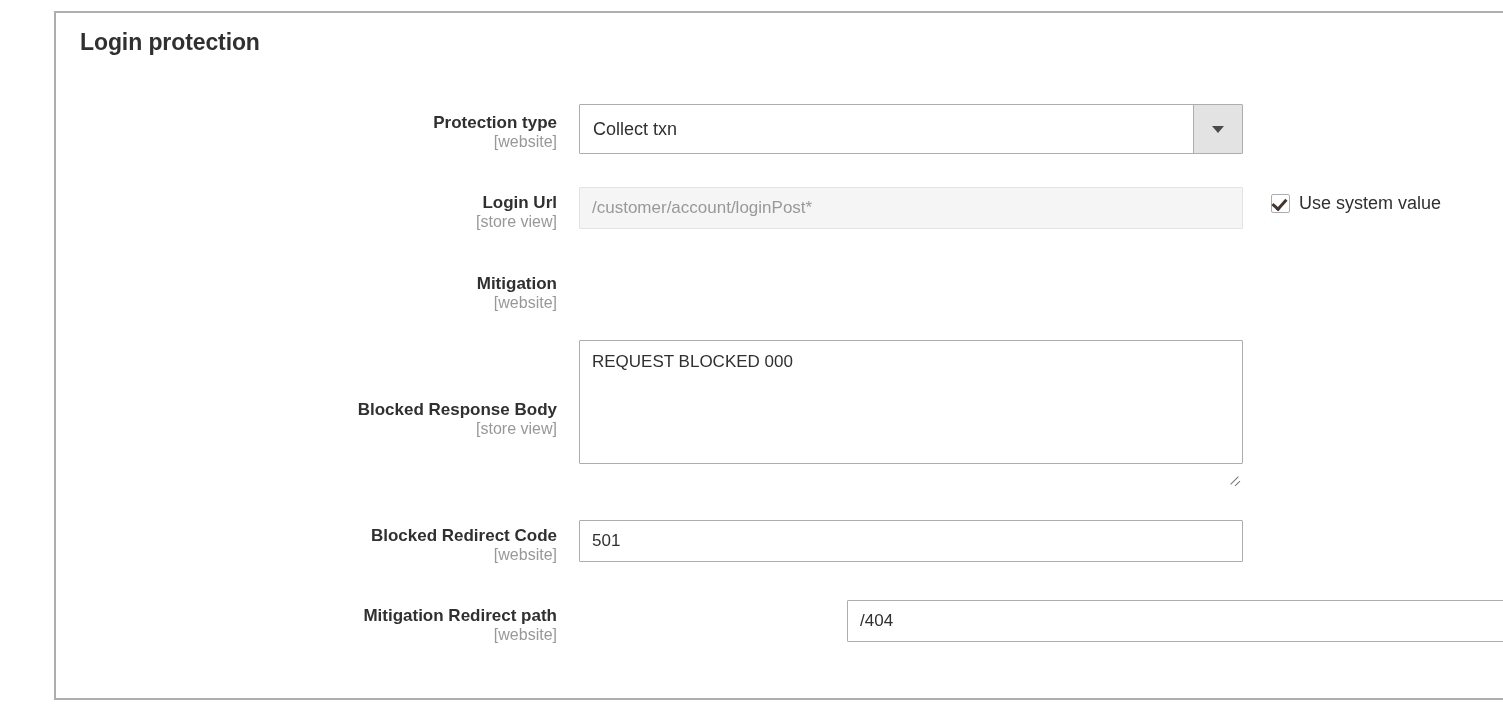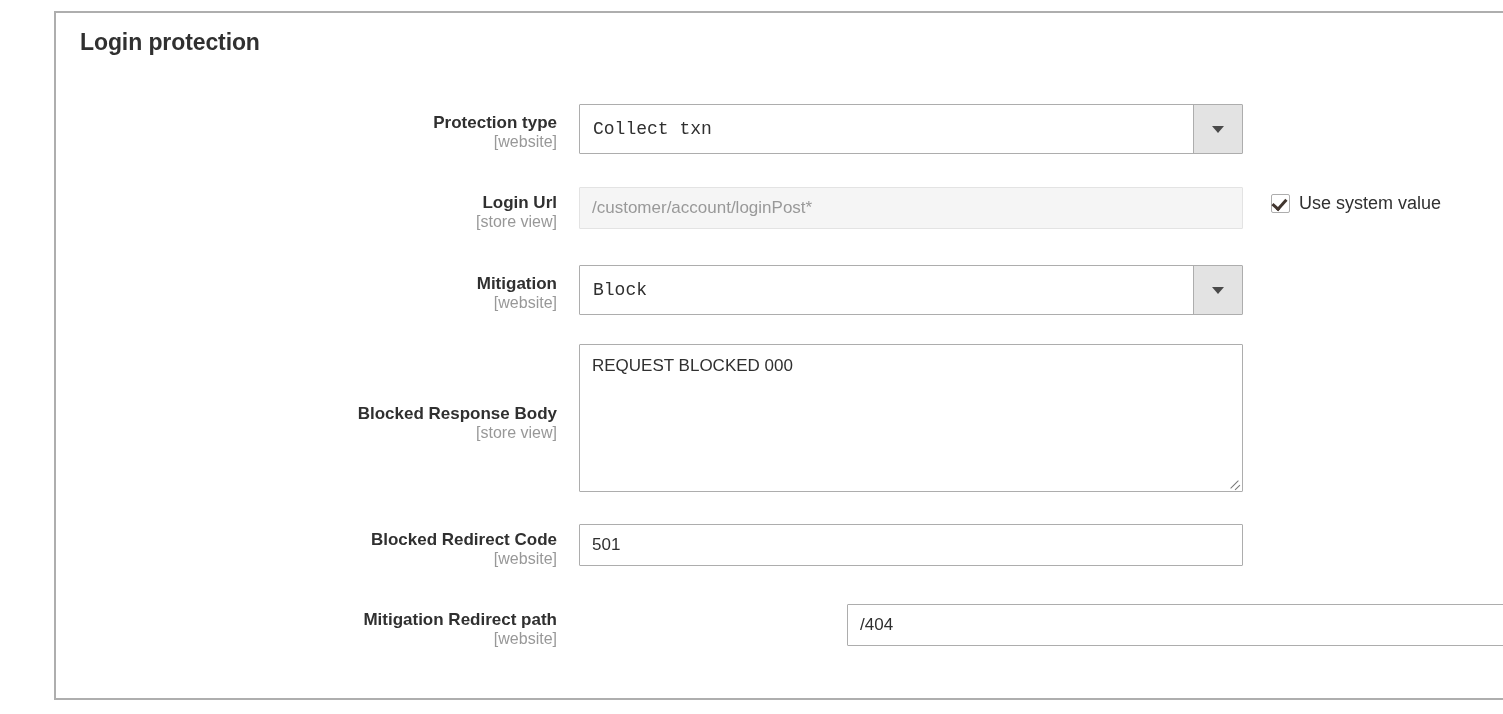--- a/index.html
+++ b/index.html
@@ -114,21 +114,20 @@
 
   
   .select-wrap {
     position: relative;
     width: 664px;
     height: 50px;
     border: 1px solid #adadad;
     box-sizing: border-box;
     background: #ffffff;
     border-radius: 1px;
-    font-family: Liberation Mono, monospace;
   }
   .select-value {
     position: absolute;
     left: 13px;
     top: 0;
     height: 48px;
     line-height: 48px;
     font-size: 18px;
     color: #303030;
     white-space: nowrap;
@@ -157,21 +156,21 @@
   }
 
   
   .textarea-wrap {
     position: relative;
     width: 664px;
     height: 148px;
   }
   .textarea-box {
     width: 664px;
-    height: 148px;
+    height: 124px;
     box-sizing: border-box;
     border: 1px solid #adadad;
     background: #ffffff;
     font-family: "Liberation Sans", sans-serif;
     font-size: 17px;
     color: #303030;
     padding: 9px 12px;
     resize: none;
     outline: none;
     border-radius: 1px;
@@ -284,28 +283,20 @@
             <span class="system-value-label">Use system value</span>
           </div>
         </div>
       </div>
 
       <div class="field-row row-mitigation">
         <div class="label-col">
           <span class="label-title">Mitigation</span>
           <span class="label-scope">[website]</span>
         </div>
-        <div class="control-col">
-          <div class="select-wrap">
-            <span class="select-value">Block</span>
-            <span class="select-arrow-btn">
-              <span class="caret"></span>
-            </span>
-          </div>
-        </div>
       </div>
 
       <div class="field-row row-body">
         <div class="label-col">
           <span class="label-title">Blocked Response Body</span>
           <span class="label-scope">[store view]</span>
         </div>
         <div class="control-col">
           <div class="textarea-wrap">
             <textarea class="textarea-box" style="">REQUEST BLOCKED 000</textarea>

